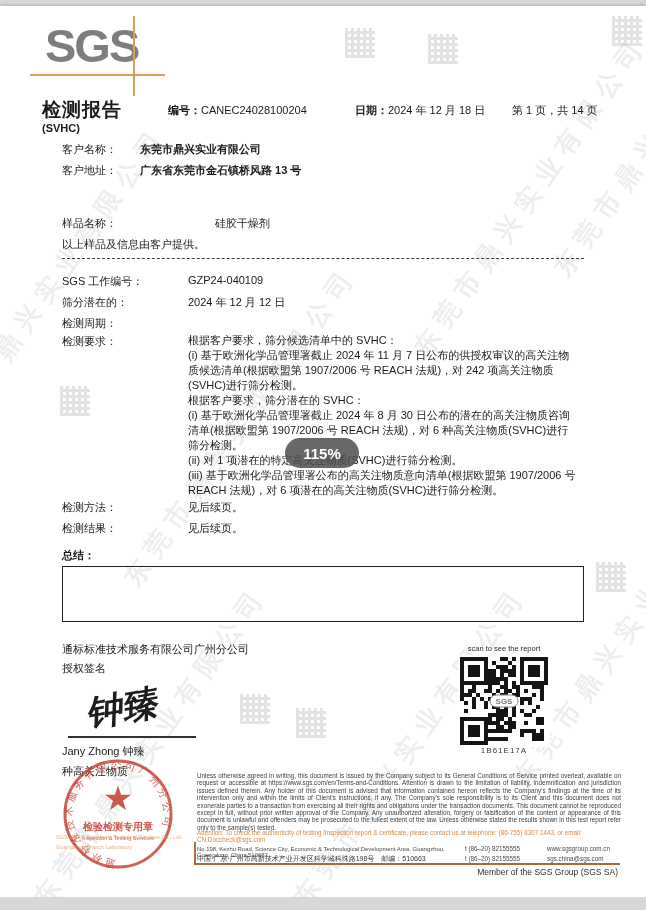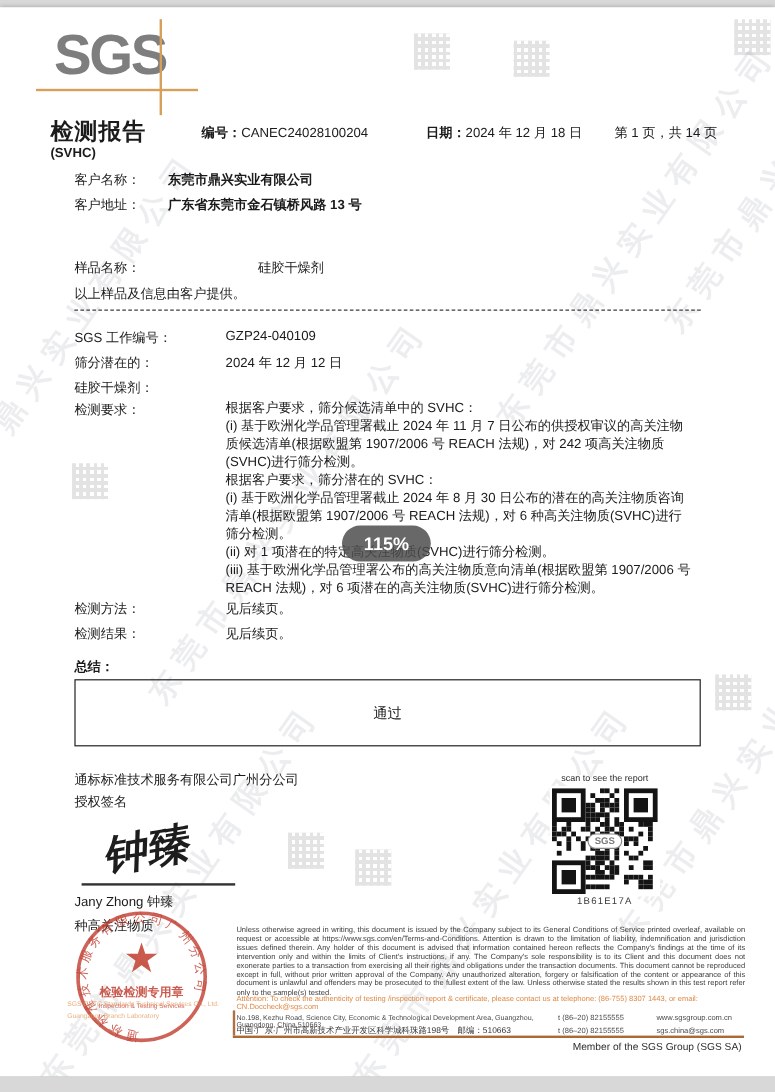--- a/index.html
+++ b/index.html
@@ -131,21 +131,21 @@
 
   <div class="abs lbl" style="left:62px;top:210px;">样品名称：</div>
   <div class="abs val" style="left:215px;top:210px;">硅胶干燥剂</div>
   <div class="abs lbl" style="left:62px;top:231px;">以上样品及信息由客户提供。</div>
   <div class="abs dashsep" style="left:62px;top:252px;"></div>
 
   <div class="abs lbl" style="left:62px;top:268px;">SGS 工作编号：</div>
   <div class="abs val" style="left:188px;top:268px;">GZP24-040109</div>
   <div class="abs lbl" style="left:62px;top:289px;">筛分潜在的：</div>
   <div class="abs val" style="left:188px;top:289px;">2024 年 12 月 12 日</div>
-  <div class="abs lbl" style="left:62px;top:310px;">硅胶干燥剂：</div>
+  <div class="abs lbl" style="left:62px;top:310px;">检测周期：</div>
 
   <div class="abs lbl" style="left:62px;top:328px;">检测要求：</div>
   <div class="abs block" style="left:188px;top:327px;">根据客户要求，筛分候选清单中的 SVHC：
 (i) 基于欧洲化学品管理署截止 2024 年 11 月 7 日公布的供授权审议的高关注物
 质候选清单(根据欧盟第 1907/2006 号 REACH 法规)，对 242 项高关注物质
 (SVHC)进行筛分检测。
 根据客户要求，筛分潜在的 SVHC：
 (i) 基于欧洲化学品管理署截止 2024 年 8 月 30 日公布的潜在的高关注物质咨询
 清单(根据欧盟第 1907/2006 号 REACH 法规)，对 6 种高关注物质(SVHC)进行
 筛分检测。
@@ -153,21 +153,20 @@
 (iii) 基于欧洲化学品管理署公布的高关注物质意向清单(根据欧盟第 1907/2006 号
 REACH 法规)，对 6 项潜在的高关注物质(SVHC)进行筛分检测。</div>
 
   <div class="abs lbl" style="left:62px;top:494px;">检测方法：</div>
   <div class="abs val" style="left:188px;top:494px;">见后续页。</div>
   <div class="abs lbl" style="left:62px;top:515px;">检测结果：</div>
   <div class="abs val" style="left:188px;top:515px;">见后续页。</div>
 
   <div class="abs lbl" style="left:62px;top:542px;font-weight:bold;">总结：</div>
   <div class="abs sumtable" style="left:62px;top:560px;">
-    <div class="cell-r">通过</div>
   </div>
 
   <div class="abs val" style="left:62px;top:636px;">通标标准技术服务有限公司广州分公司</div>
   <div class="abs val" style="left:62px;top:655px;">授权签名</div>
   <div class="abs sig" style="left:88px;top:678px;">钟臻</div>
   <div class="abs sigline" style="left:68px;top:730px;width:128px;"></div>
   <div class="abs val" style="left:62px;top:738px;">Jany Zhong 钟臻</div>
   <div class="abs val" style="left:62px;top:758px;">种高关注物质</div>
 
   <div class="abs qrcap" style="left:456px;top:638px;">scan to see the report</div>

